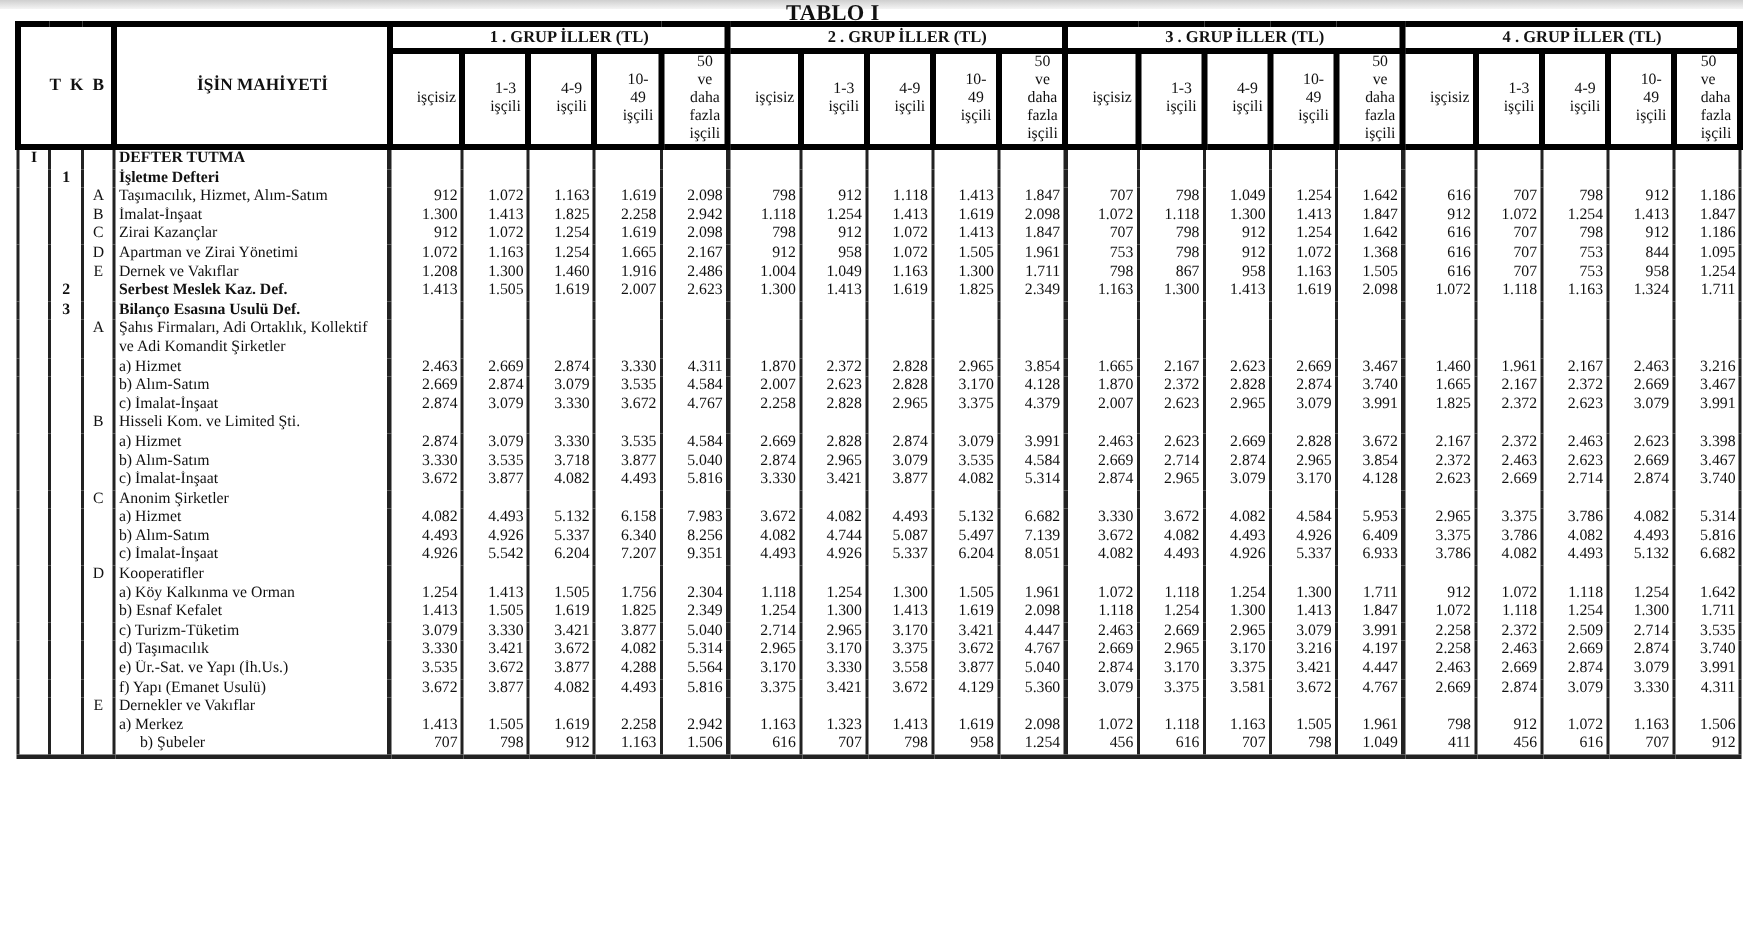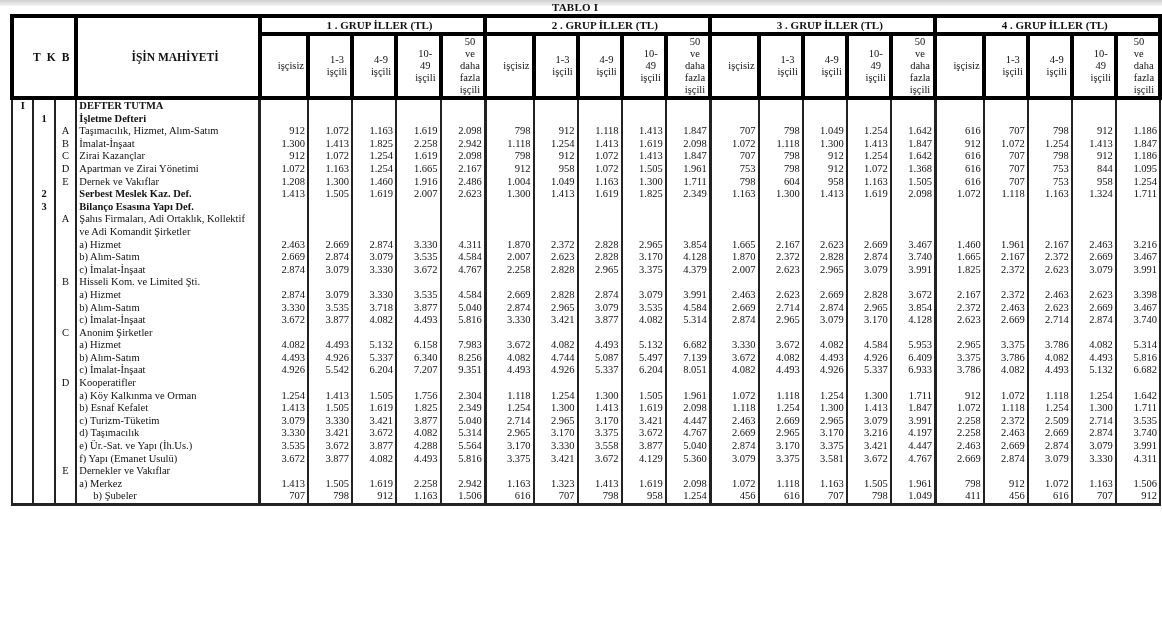--- a/index.html
+++ b/index.html
@@ -1,18 +1,18 @@
 <!DOCTYPE html>
 <html><head>
 <meta charset="utf-8">
 <style>
   html, body { margin: 0; padding: 0; background: #ffffff; }
   body { width: 1162px; height: 634px; overflow: hidden; position: relative; font-family: "Liberation Serif", serif; color: #111; }
   .topbar { position: absolute; left: 0; top: 0; width: 1162px; height: 6px; background: linear-gradient(#cfcfcf, #f4f4f4); }
-  .title { position: absolute; top: 1px; left: 552px; font-weight: bold; font-size: 11px; letter-spacing: 0.2px; }
+  .title { position: absolute; top: 1px; left: 524px; font-weight: bold; font-size: 15px; letter-spacing: 0.2px; }
   table { position: absolute; left: 10px; top: 14px; border-collapse: collapse; table-layout: fixed; font-size: 10.5px; }
   td, th { padding: 0 2px; line-height: 12.6px; height: 12.6px; white-space: nowrap; overflow: hidden; }
   thead th { border: 4px solid #000000; font-weight: normal; text-align: center; vertical-align: middle; font-size: 10.5px; padding-left: 16px; }
   thead th.grp { font-weight: bold; font-size: 11px; height: 14px; }
   thead th.main { font-weight: bold; font-size: 11.5px; margin-left: 44px; }
   thead th.sub { line-height: 12px; white-space: normal; }
   thead th.left50 { text-align: left; }
   tbody td { border-left: 2px solid #222; border-right: 2px solid #222; }
   tbody tr:last-child td { border-bottom: 3px solid #222; padding-left: 16px; }
   tbody tr:first-child td { border-top: 2px solid #222; }
@@ -253,21 +253,21 @@
         <td class="num">1.300</td>
         <td class="num">1.460</td>
         <td class="num">1.916</td>
         <td class="num">2.486</td>
         <td class="num gsep">1.004</td>
         <td class="num">1.049</td>
         <td class="num">1.163</td>
         <td class="num">1.300</td>
         <td class="num">1.711</td>
         <td class="num gsep">798</td>
-        <td class="num">604</td>
+        <td class="num">867</td>
         <td class="num">958</td>
         <td class="num">1.163</td>
         <td class="num">1.505</td>
         <td class="num gsep">616</td>
         <td class="num">707</td>
         <td class="num">753</td>
         <td class="num">958</td>
         <td class="num">1.254</td>
       </tr>
       <tr>
@@ -293,21 +293,21 @@
         <td class="num gsep">1.072</td>
         <td class="num">1.118</td>
         <td class="num">1.163</td>
         <td class="num">1.324</td>
         <td class="num">1.711</td>
       </tr>
       <tr>
         <td class="code bold"></td>
         <td class="code bold">3</td>
         <td class="code"></td>
-        <td class="lbl bold">Bilanço Esasına Yapı Def.</td>
+        <td class="lbl bold">Bilanço Esasına Usulü Def.</td>
         <td class="num gsep"></td>
         <td class="num"></td>
         <td class="num"></td>
         <td class="num"></td>
         <td class="num"></td>
         <td class="num gsep"></td>
         <td class="num"></td>
         <td class="num"></td>
         <td class="num"></td>
         <td class="num"></td>

